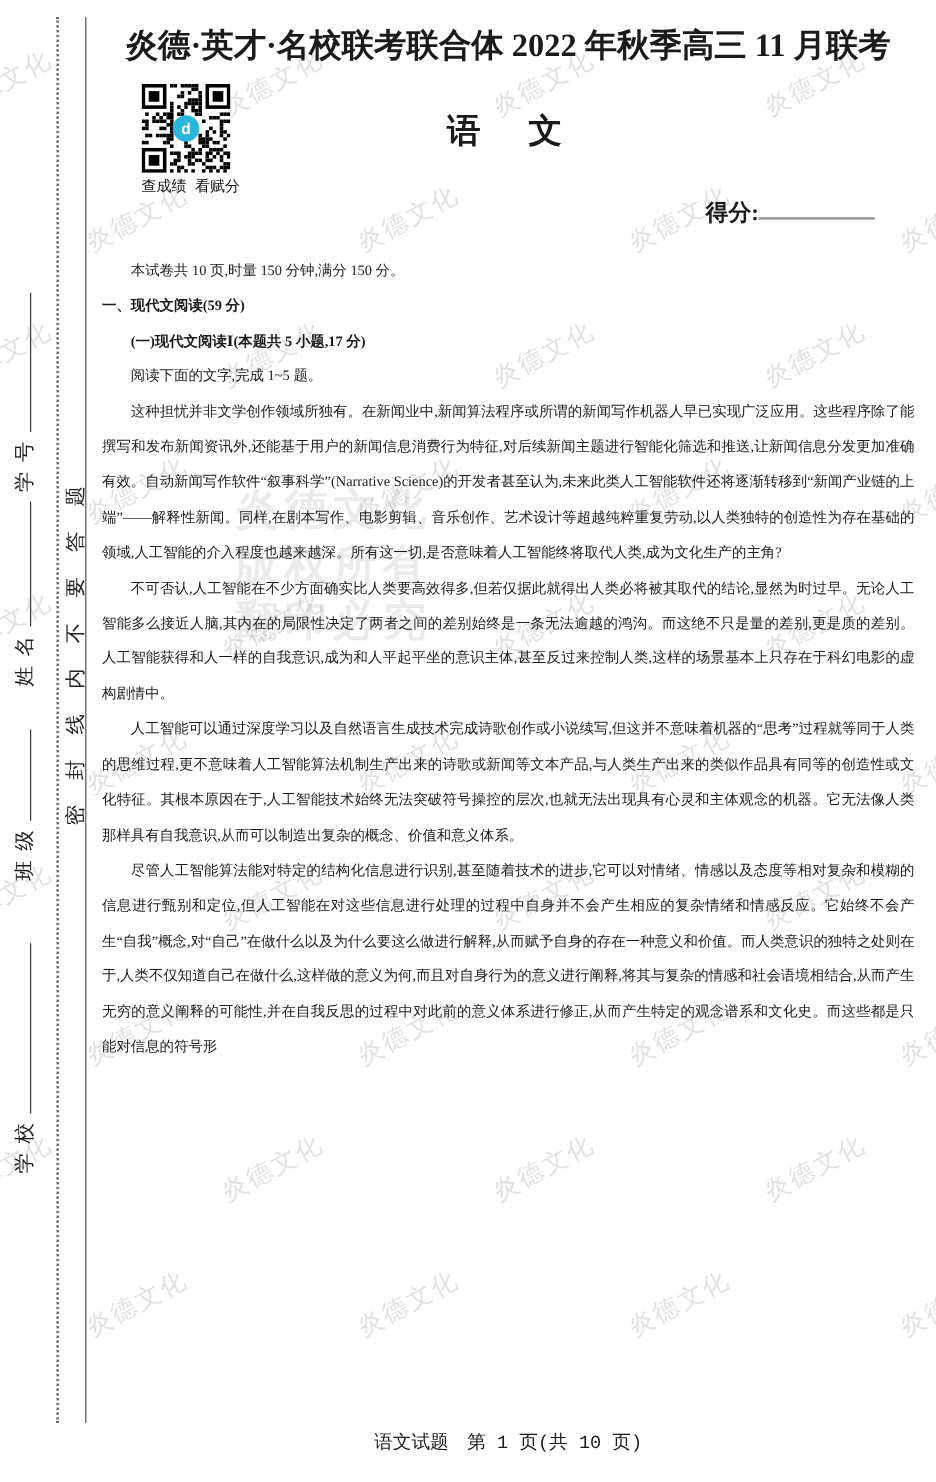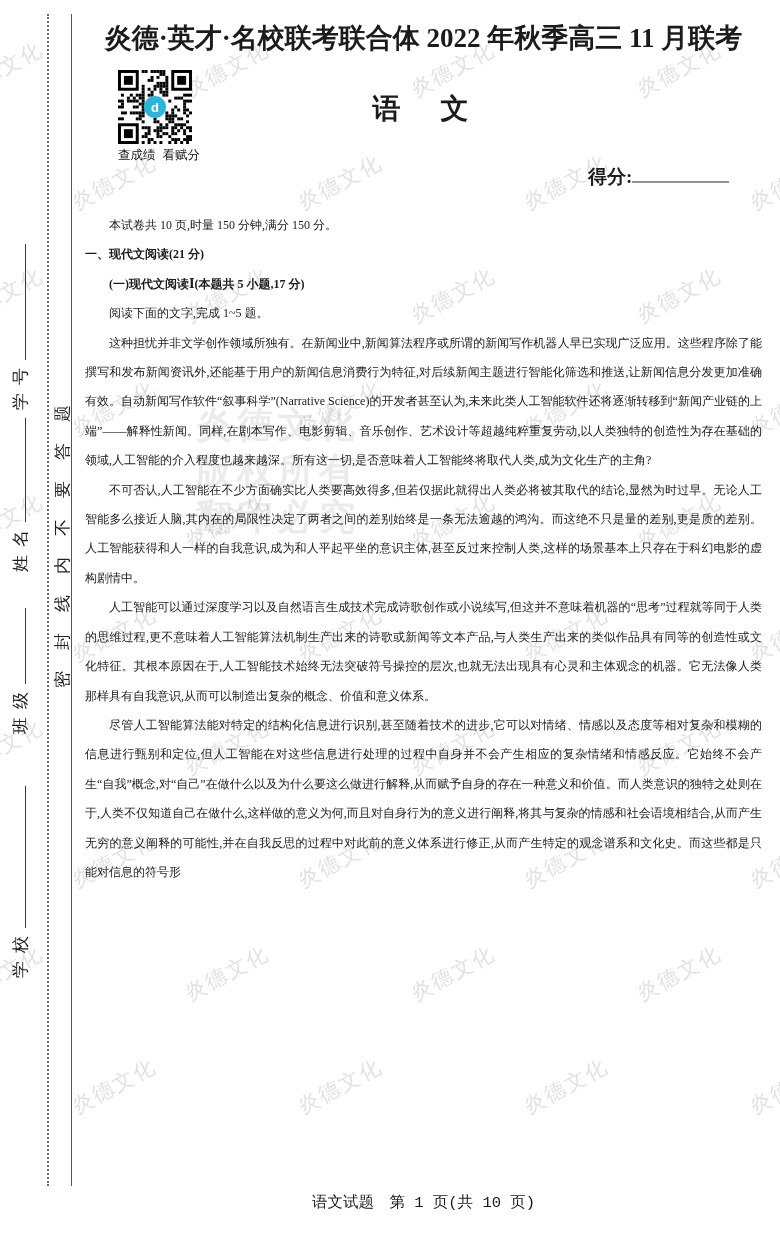--- a/index.html
+++ b/index.html
@@ -317,21 +317,21 @@
   </div>
 
   <div class="subject">语　文</div>
 
   <div class="score">
     <span>得分:</span><span class="blank-score"></span>
   </div>
 
   <div class="main-text">
     <p>本试卷共 10 页,时量 150 分钟,满分 150 分。</p>
-    <p class="hd">一、现代文阅读(21 分)</p>
+    <p class="hd">一、现代文阅读(59 分)</p>
     <p class="hd2">(一)现代文阅读Ⅰ(本题共 5 小题,17 分)</p>
     <p>阅读下面的文字,完成 1~5 题。</p>
     <p>这种担忧并非文学创作领域所独有。在新闻业中,新闻算法程序或所谓的新闻写作机器人早已实现广泛应用。这些程序除了能撰写和发布新闻资讯外,还能基于用户的新闻信息消费行为特征,对后续新闻主题进行智能化筛选和推送,让新闻信息分发更加准确有效。自动新闻写作软件“叙事科学”(Narrative Science)的开发者甚至认为,未来此类人工智能软件还将逐渐转移到“新闻产业链的上端”——解释性新闻。同样,在剧本写作、电影剪辑、音乐创作、艺术设计等超越纯粹重复劳动,以人类独特的创造性为存在基础的领域,人工智能的介入程度也越来越深。所有这一切,是否意味着人工智能终将取代人类,成为文化生产的主角?</p>
     <p>不可否认,人工智能在不少方面确实比人类要高效得多,但若仅据此就得出人类必将被其取代的结论,显然为时过早。无论人工智能多么接近人脑,其内在的局限性决定了两者之间的差别始终是一条无法逾越的鸿沟。而这绝不只是量的差别,更是质的差别。人工智能获得和人一样的自我意识,成为和人平起平坐的意识主体,甚至反过来控制人类,这样的场景基本上只存在于科幻电影的虚构剧情中。</p>
     <p>人工智能可以通过深度学习以及自然语言生成技术完成诗歌创作或小说续写,但这并不意味着机器的“思考”过程就等同于人类的思维过程,更不意味着人工智能算法机制生产出来的诗歌或新闻等文本产品,与人类生产出来的类似作品具有同等的创造性或文化特征。其根本原因在于,人工智能技术始终无法突破符号操控的层次,也就无法出现具有心灵和主体观念的机器。它无法像人类那样具有自我意识,从而可以制造出复杂的概念、价值和意义体系。</p>
     <p>尽管人工智能算法能对特定的结构化信息进行识别,甚至随着技术的进步,它可以对情绪、情感以及态度等相对复杂和模糊的信息进行甄别和定位,但人工智能在对这些信息进行处理的过程中自身并不会产生相应的复杂情绪和情感反应。它始终不会产生“自我”概念,对“自己”在做什么以及为什么要这么做进行解释,从而赋予自身的存在一种意义和价值。而人类意识的独特之处则在于,人类不仅知道自己在做什么,这样做的意义为何,而且对自身行为的意义进行阐释,将其与复杂的情感和社会语境相结合,从而产生无穷的意义阐释的可能性,并在自我反思的过程中对此前的意义体系进行修正,从而产生特定的观念谱系和文化史。而这些都是只能对信息的符号形</p>
   </div>
 
   <div class="footer">语文试题　第 1 页(共 10 页)</div>
 

